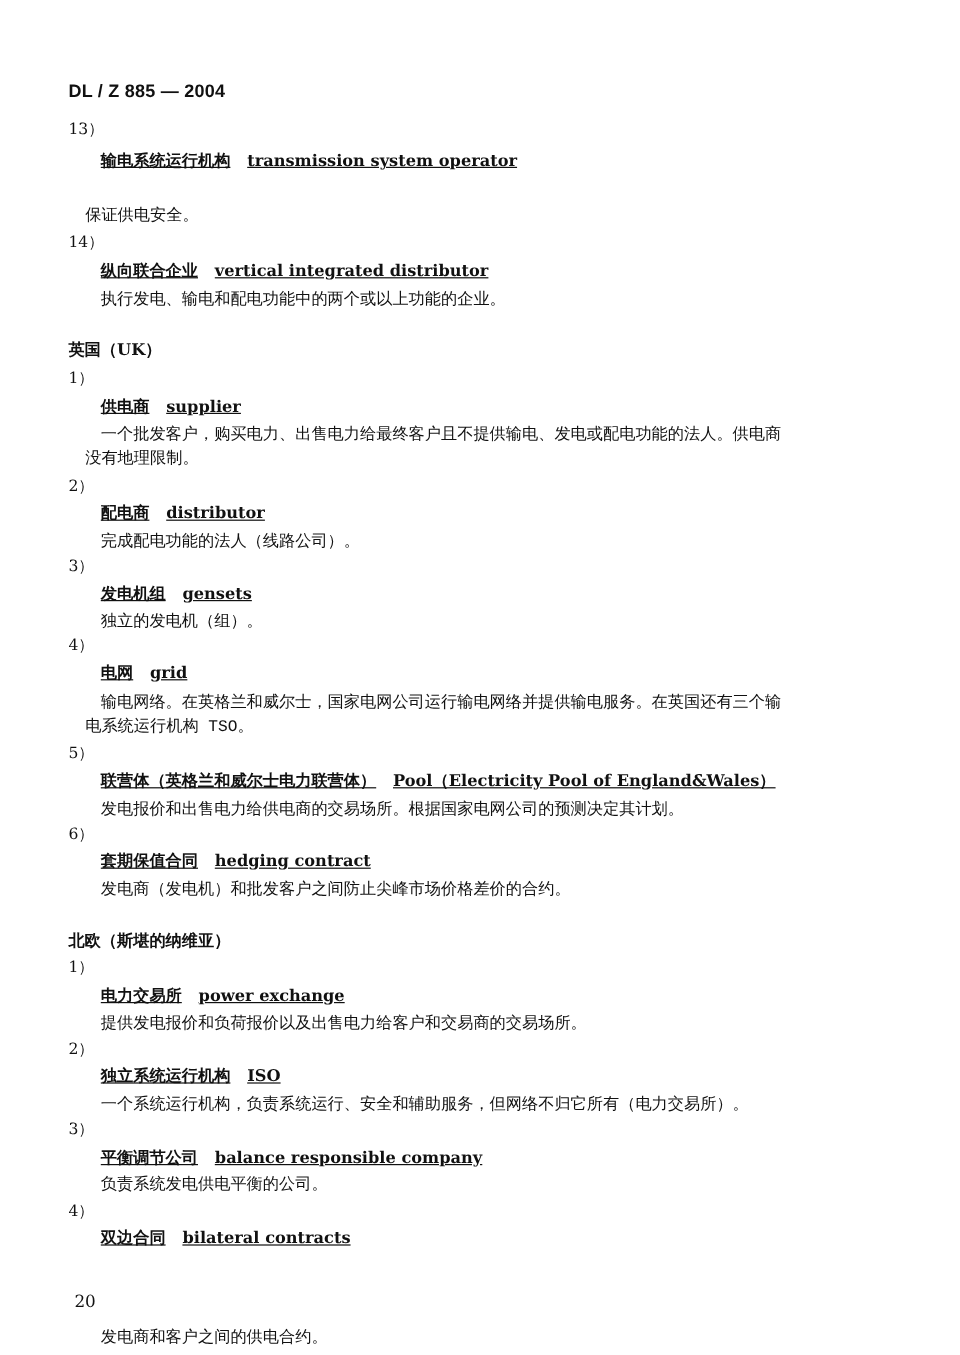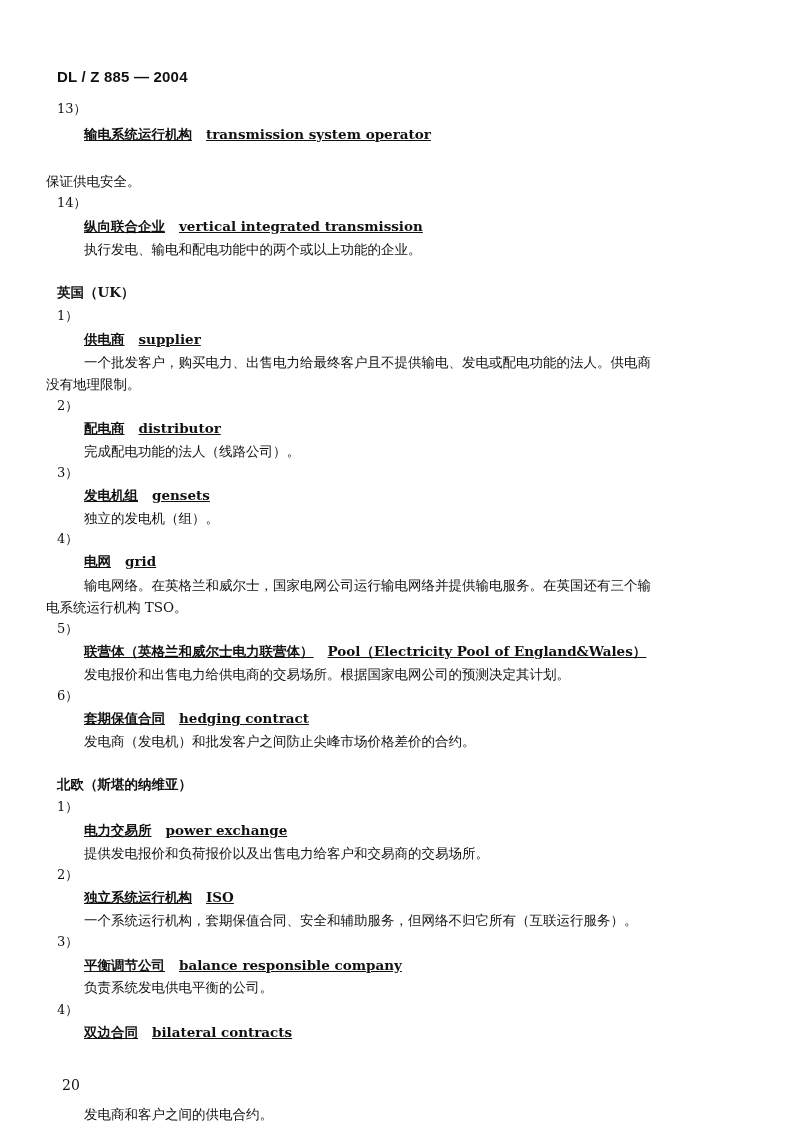--- a/index.html
+++ b/index.html
@@ -8,39 +8,39 @@
     font-family: "DejaVu Serif", "Liberation Serif", serif;
     position: relative; overflow: hidden;
   }
   .page { position: absolute; left: 0; top: 0; width: 800px; height: 1129px; border-radius: 32px; }
   .hdr { position: absolute; left: 57px; top: 68px; font-size: 15px; font-weight: bold; font-family: "Liberation Sans", sans-serif; letter-spacing: 0.2px; }
   .ln { position: absolute; white-space: nowrap; font-size: 13.5px; line-height: 18px; }
   .num { left: 57px; font-size: 13px; }
   .term { left: 84px; font-weight: bold; text-decoration: underline; }
   .term .en { margin-left: 14px; }
   .def { left: 84px; }
-  .cont { left: 46px; }
+  .cont { left: 71px; font-family: Liberation Mono, monospace; }
   .sec { left: 57px; font-weight: bold; }
   .pg { position: absolute; left: 62px; top: 1077px; font-size: 14px; }
 </style>
 </head>
 <body>
 
 <div class="page">
   <div class="hdr">DL / Z 885 — 2004</div>
 
   <div class="ln num" style="top:100px">13）</div>
   <div class="ln term" style="top:125px">
     <span>输电系统运行机构</span><span class="en">transmission system operator</span>
   </div>
   <div class="ln cont" style="top:172px">保证供电安全。</div>
 
   <div class="ln num" style="top:194px">14）</div>
   <div class="ln term" style="top:217px">
-    <span>纵向联合企业</span><span class="en">vertical integrated transmission</span>
+    <span>纵向联合企业</span><span class="en">vertical integrated distributor</span>
   </div>
   <div class="ln def" style="top:240px">执行发电、输电和配电功能中的两个或以上功能的企业。</div>
 
   <div class="ln sec" style="top:283px">英国（UK）</div>
 
   <div class="ln num" style="top:307px">1）</div>
   <div class="ln term" style="top:330px">
     <span>供电商</span><span class="en">supplier</span>
   </div>
   <div class="ln def" style="top:353px">一个批发客户，购买电力、出售电力给最终客户且不提供输电、发电或配电功能的法人。供电商</div>
@@ -82,21 +82,21 @@
   <div class="ln num" style="top:798px">1）</div>
   <div class="ln def" style="top:844px">提供发电报价和负荷报价以及出售电力给客户和交易商的交易场所。</div>
   <div class="ln term" style="top:821px">
     <span>电力交易所</span><span class="en">power exchange</span>
   </div>
 
   <div class="ln num" style="top:866px">2）</div>
   <div class="ln term" style="top:888px">
     <span>独立系统运行机构</span><span class="en">ISO</span>
   </div>
-  <div class="ln def" style="top:911px">一个系统运行机构，套期保值合同、安全和辅助服务，但网络不归它所有（互联运行服务）。</div>
+  <div class="ln def" style="top:911px">一个系统运行机构，负责系统运行、安全和辅助服务，但网络不归它所有（电力交易所）。</div>
 
   <div class="ln num" style="top:933px">3）</div>
   <div class="ln term" style="top:956px">
     <span>平衡调节公司</span><span class="en">balance responsible company</span>
   </div>
   <div class="ln def" style="top:978px">负责系统发电供电平衡的公司。</div>
 
   <div class="ln num" style="top:1001px">4）</div>
   <div class="ln term" style="top:1023px">
     <span>双边合同</span><span class="en">bilateral contracts</span>

